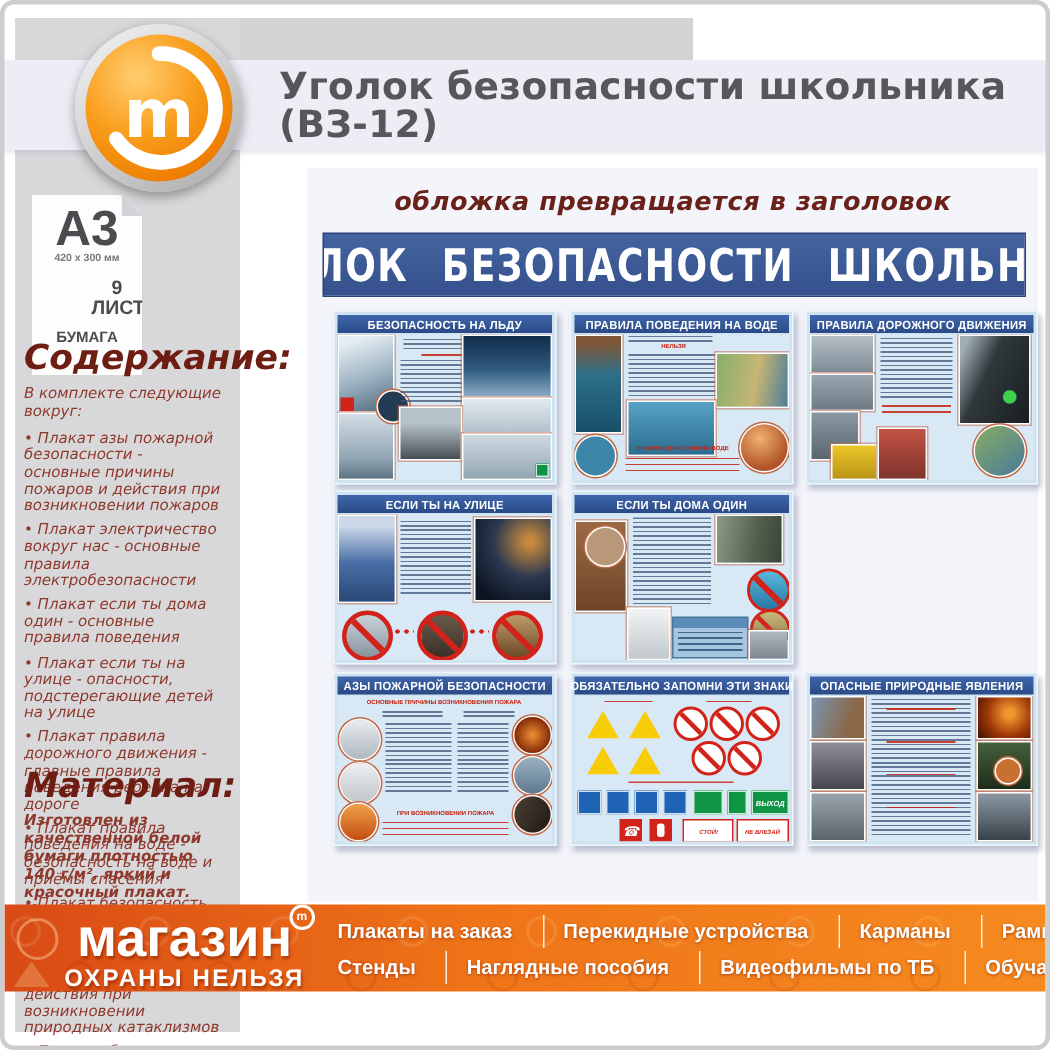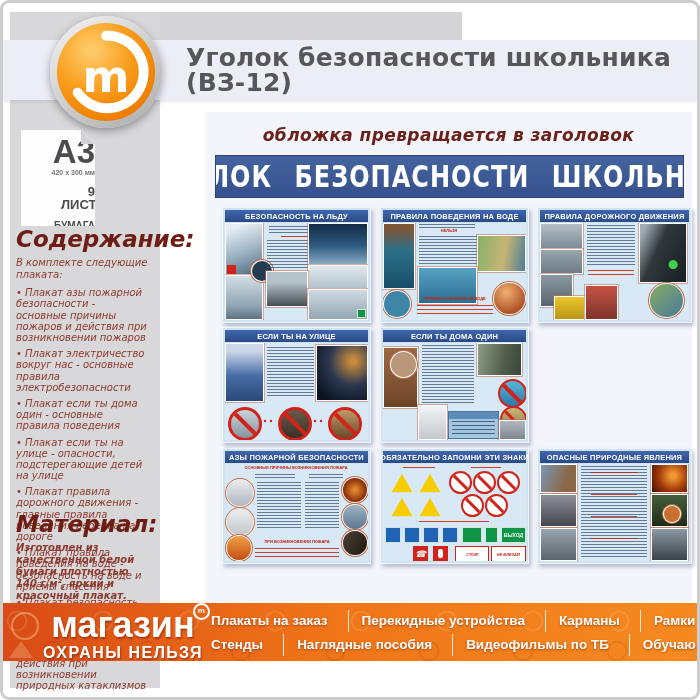--- a/index.html
+++ b/index.html
@@ -16,24 +16,24 @@
             box-shadow:0 2px 3px rgba(120,120,160,.18);z-index:2;}
   .titlebar h1{position:absolute;left:183px;top:0;height:60px;margin:0;display:flex;align-items:center;
                font:bold 25px/1 "DejaVu Sans", sans-serif;color:#57575b;letter-spacing:.2px;}
   .logo{position:absolute;left:50px;top:16px;width:112px;height:112px;border-radius:50%;z-index:3;
         background:linear-gradient(145deg,#f4f4f4,#ababab);box-shadow:0 3px 8px rgba(0,0,0,.35);}
   .logo-inner{position:absolute;inset:7px;border-radius:50%;
         background:radial-gradient(circle at 35% 28%,#ffc968 4%,#f99d1c 42%,#ef7f02 75%,#df6a00);}
   .logo svg{position:absolute;inset:7px;}
 
   
-  .sheet{position:absolute;left:21px;top:130px;width:74px;height:96px;background:#fdfdfe;z-index:2;
+  .sheet{position:absolute;left:21px;top:130px;width:74px;height:120px;background:#fdfdfe;z-index:2;
          box-shadow:2px 3px 5px rgba(0,0,0,.28);
          clip-path:polygon(0 0,calc(100% - 14px) 0,100% 14px,100% 100%,0 100%);
-         text-align:right;color:#4c4c50;}
+         text-align:center;color:#4c4c50;}
   .sheet .fold{position:absolute;right:0;top:0;width:14px;height:14px;background:#d2d2d8;
                clip-path:polygon(0 0,100% 100%,0 100%);}
   .sheet .a3{font:bold 33px/1 "Liberation Sans", sans-serif;margin-top:5px;}
   .sheet .dims{font:bold 7px/1 "Liberation Sans", sans-serif;color:#77777c;margin-top:1px;}
   .sheet .sh{font:bold 13px/1 "Liberation Sans", sans-serif;margin-top:9px;padding-left:40px;}
   .sheet .mat{font:bold 10px/1 "Liberation Sans", sans-serif;margin-top:10px;}
 
   
   .contents{position:absolute;left:16px;top:227px;width:133px;z-index:2;}
   .contents h2,.material h2{margin:0;font:bold italic 23px/1.1 "DejaVu Sans", sans-serif;color:#6d1d12;}
@@ -95,21 +95,21 @@
   .psign1{position:absolute;left:8px;top:9px;width:24px;height:24px;border:2px solid rgba(255,230,180,.4);border-radius:50%;}
   .psign2{position:absolute;left:6px;top:38px;width:24px;height:17px;background:rgba(255,230,180,.25);
           clip-path:polygon(50% 0,0 100%,100% 100%);}
   .flogo{position:absolute;left:32px;top:4px;width:176px;text-align:center;color:#fff;}
   .flogo .l1{font:bold 36px/1 "Liberation Sans", sans-serif;letter-spacing:0;display:inline-block;position:relative;
              text-shadow:1px 2px 2px rgba(130,30,0,.55);}
   .flogo .mark{position:absolute;right:-15px;top:-4px;width:13px;height:13px;border:2px solid #fff;border-radius:50%;
                font:bold 8px/12px "Liberation Sans", sans-serif;text-align:center;text-shadow:none;}
   .flogo .l2{font:bold 16px/1 "Liberation Sans", sans-serif;letter-spacing:1.5px;margin-top:2px;
              text-shadow:1px 2px 2px rgba(130,30,0,.55);}
-  .fmenu{position:absolute;left:208px;width:446px;display:flex;justify-content:space-between;align-items:center;color:#fff;}
+  .fmenu{position:absolute;left:222px;width:446px;display:flex;justify-content:space-between;align-items:center;color:#fff;}
   .fmenu.r1{top:7px;height:22px;}
   .fmenu.r2{top:31px;height:22px;}
   .fmenu span{font:bold 13.5px/22px "Liberation Sans", sans-serif;white-space:nowrap;cursor:pointer;
               text-shadow:0 1px 2px rgba(120,30,0,.6);}
   .fmenu span + span{border-left:1px solid rgba(255,255,255,.85);padding-left:13px;margin-left:20px;}
 </style>
 </head>
 <body>
 
 <div class="page">
@@ -132,21 +132,21 @@
   <aside class="sheet">
     <div class="fold"></div>
     <div class="a3">A3</div>
     <div class="dims">420 x 300 мм</div>
     <div class="sh">9 ЛИСТОВ</div>
     <div class="mat">БУМАГА</div>
   </aside>
 
   <section class="contents">
     <h2>Содержание:</h2>
-    <p class="intro">В комплекте следующие плаката:</p>
+    <p class="intro">В комплекте следующие вокруг:</p>
     <p class="item">• Плакат азы пожарной безопасности - основные причины пожаров и действия при возникновении пожаров</p>
     <p class="item">• Плакат электричество вокруг нас - основные правила электробезопасности</p>
     <p class="item">• Плакат если ты дома один - основные правила поведения</p>
     <p class="item">• Плакат если ты на улице - опасности, подстерегающие детей на улице</p>
     <p class="item">• Плакат правила дорожного движения - главные правила поведения ребенка на дороге</p>
     <p class="item">• Плакат правила поведения на воде - безопасность на воде и приёмы спасения</p>
     <p class="item">• Плакат безопасность на льду - рекомендации по поведению на льду</p>
     <p class="item">• Плакат опасные природные явления - действия при возникновении природных катаклизмов</p>
     <p class="item">• Плакат обязательно запомни эти знаки - основные знаки безопасности, которые должен знать каждый</p>
   </section>

